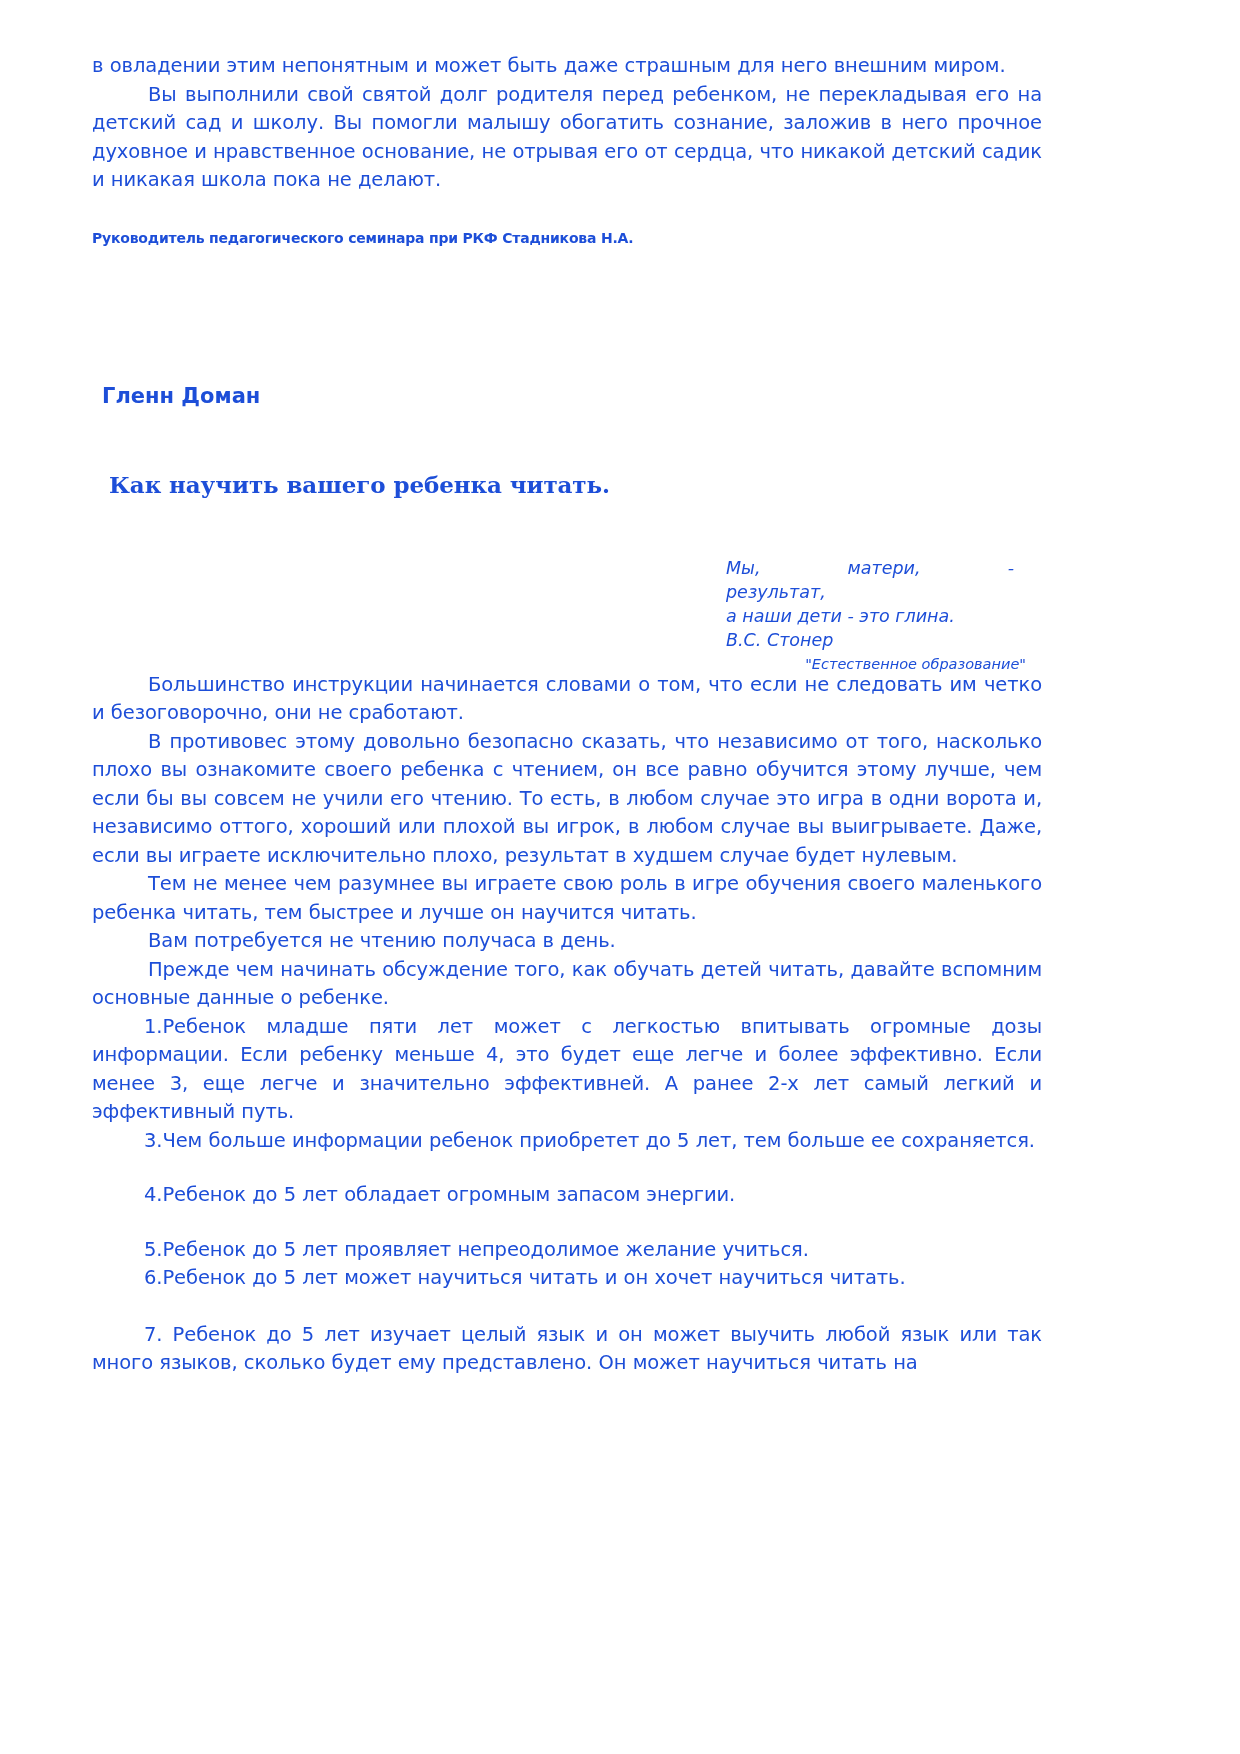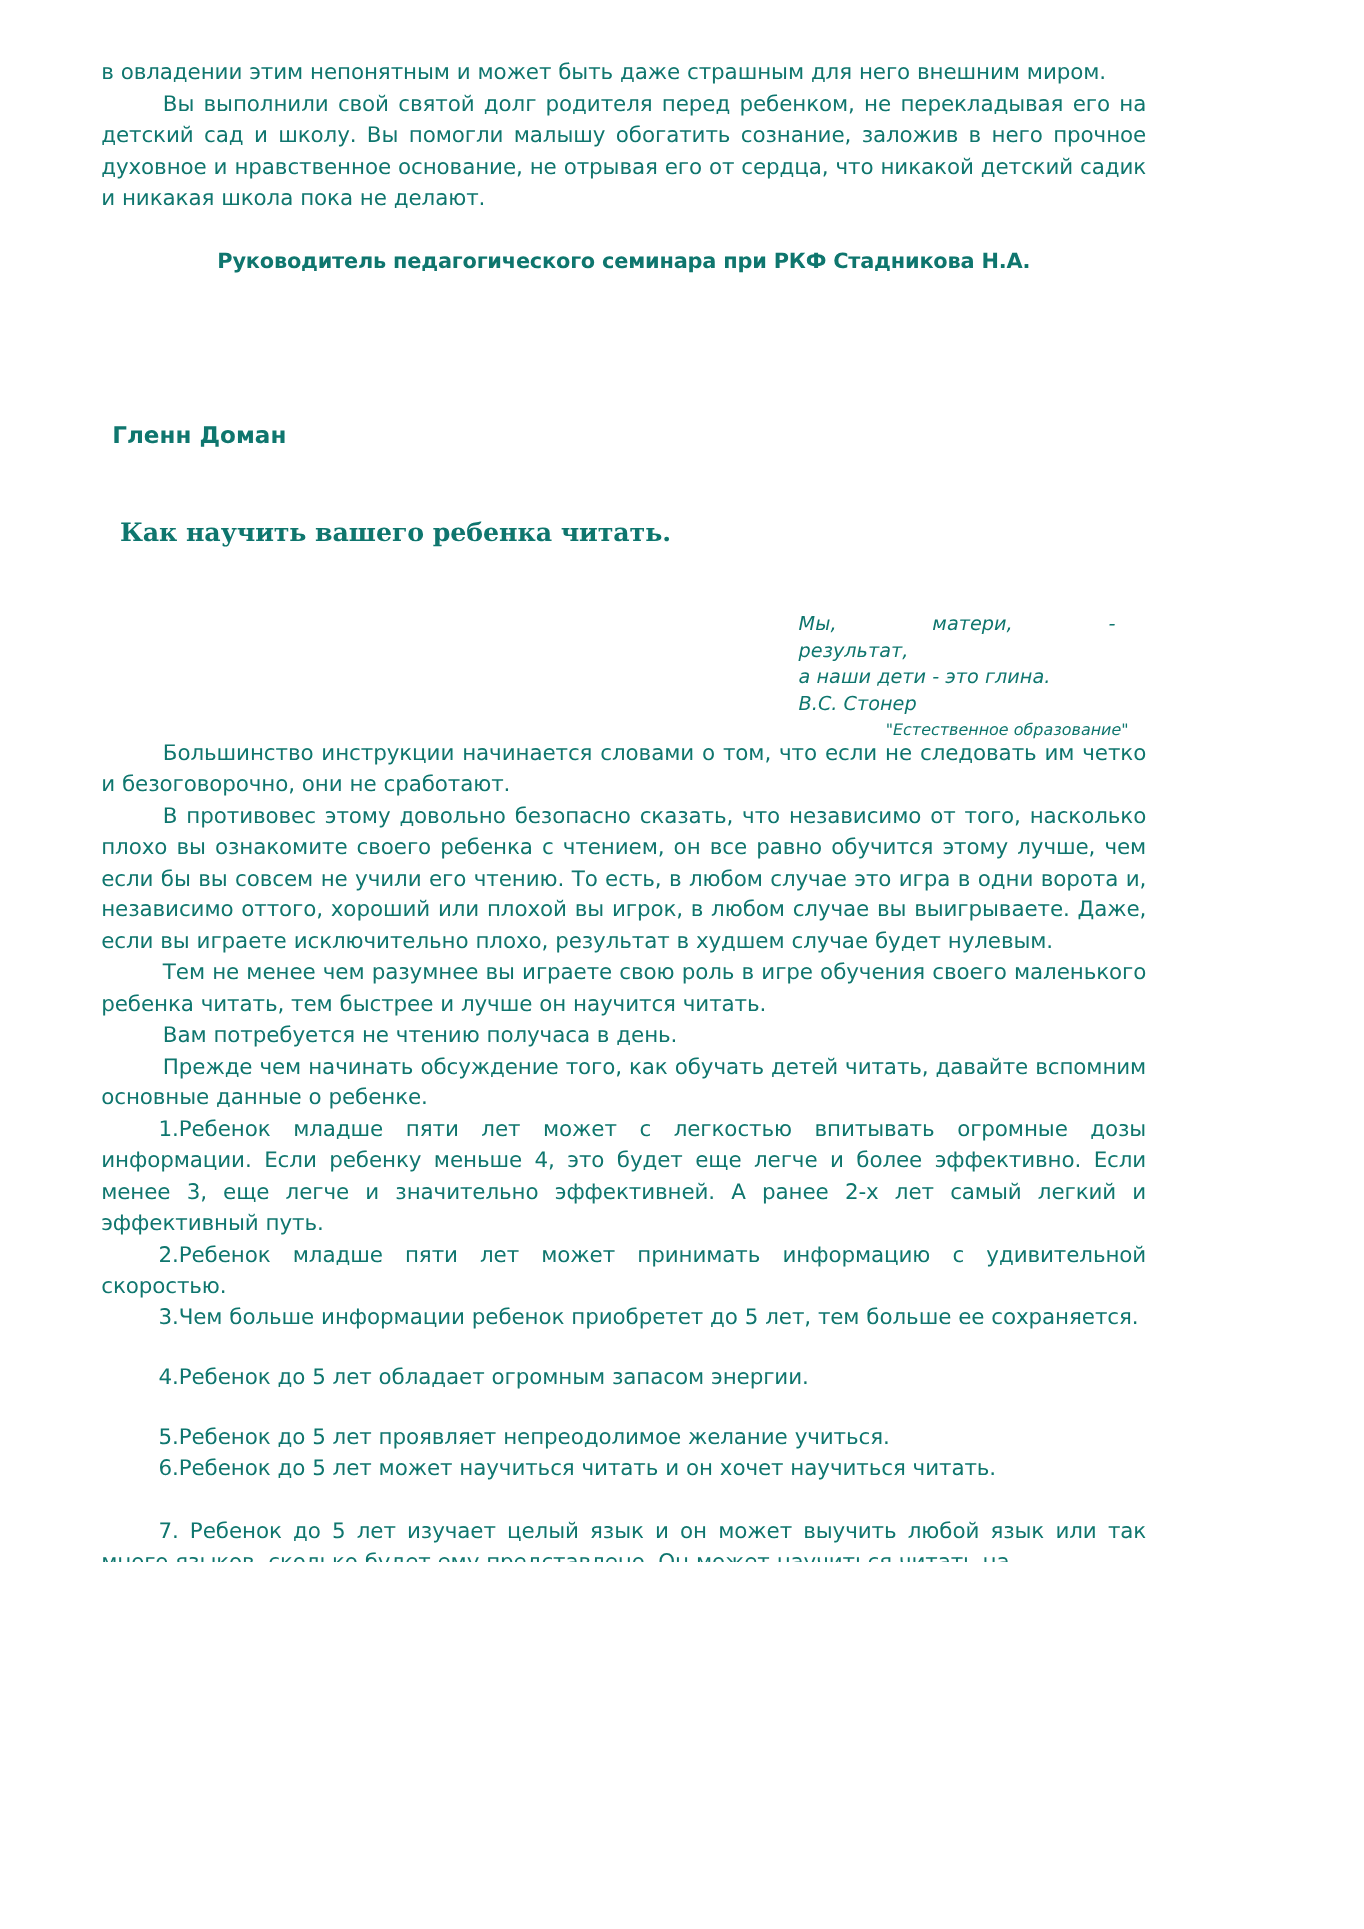--- a/index.html
+++ b/index.html
@@ -8,21 +8,21 @@
     background: #ffffff;
   }
   .page {
     position: relative;
     width: 1240px;
     height: 1420px;
     background: #ffffff;
     margin: 0 auto;
     overflow: hidden;
     font-family: "DejaVu Sans", sans-serif;
-    color: #0f766e;
+    color: #1d4ed8;
   }
   .content {
     position: absolute;
     left: 92px;
     top: 52px;
     width: 950px;
   }
 
   
   p.body {
@@ -36,24 +36,23 @@
     word-spacing: 0.2px;
   }
   p.indent { text-indent: 56px; }
   p.indent-sm { text-indent: 52px; }
 
   
   .bold-head {
     margin: 0;
     font-family: "DejaVu Sans", sans-serif;
     font-weight: bold;
-    font-size: 19px;
+    font-size: 14px;
     line-height: 30px;
     letter-spacing: -0.2px;
-    text-align: center;
   }
 
   
   .author-name {
     margin: 0;
     font-family: "DejaVu Sans", sans-serif;
     font-weight: bold;
     font-size: 21px;
     line-height: 30px;
     padding-left: 10px;
@@ -141,21 +140,20 @@
 
     <p class="body indent">Тем  не  менее   чем  разумнее  вы  играете  свою  роль  в  игре  обучения  своего маленького  ребенка читать,  тем быстрее и лучше он научится читать.</p>
 
 
     <p class="body indent">Вам потребуется не чтению получаса в день.</p>
 
     <p class="body indent">Прежде  чем  начинать  обсуждение  того,   как  обучать  детей   читать,  давайте вспомним основные данные о ребенке.</p>
 
     <p class="body indent-sm">1.Ребенок  младше  пяти  лет  может  с  легкостью    впитывать    огромные  дозы информации.   Если ребенку меньше 4, это будет еще легче и более эффективно. Если менее 3, еще легче и значительно эффективней. А ранее 2-х лет самый легкий и эффективный путь.</p>
 
-    <p class="body indent-sm">2.Ребенок  младше  пяти  лет  может  принимать   информацию   с   удивительной скоростью.</p>
 
     <p class="body indent-sm">3.Чем  больше  информации  ребенок  приобретет  до  5  лет,    тем  больше  ее сохраняется.</p>
 
     <div style="height:26px"></div>
 
     <p class="body indent-sm">4.Ребенок до  5  лет обладает огромным запасом энергии.</p>
 
     <div style="height:26px"></div>
 
     <p class="body indent-sm">5.Ребенок до  5  лет проявляет непреодолимое желание учиться.</p>

